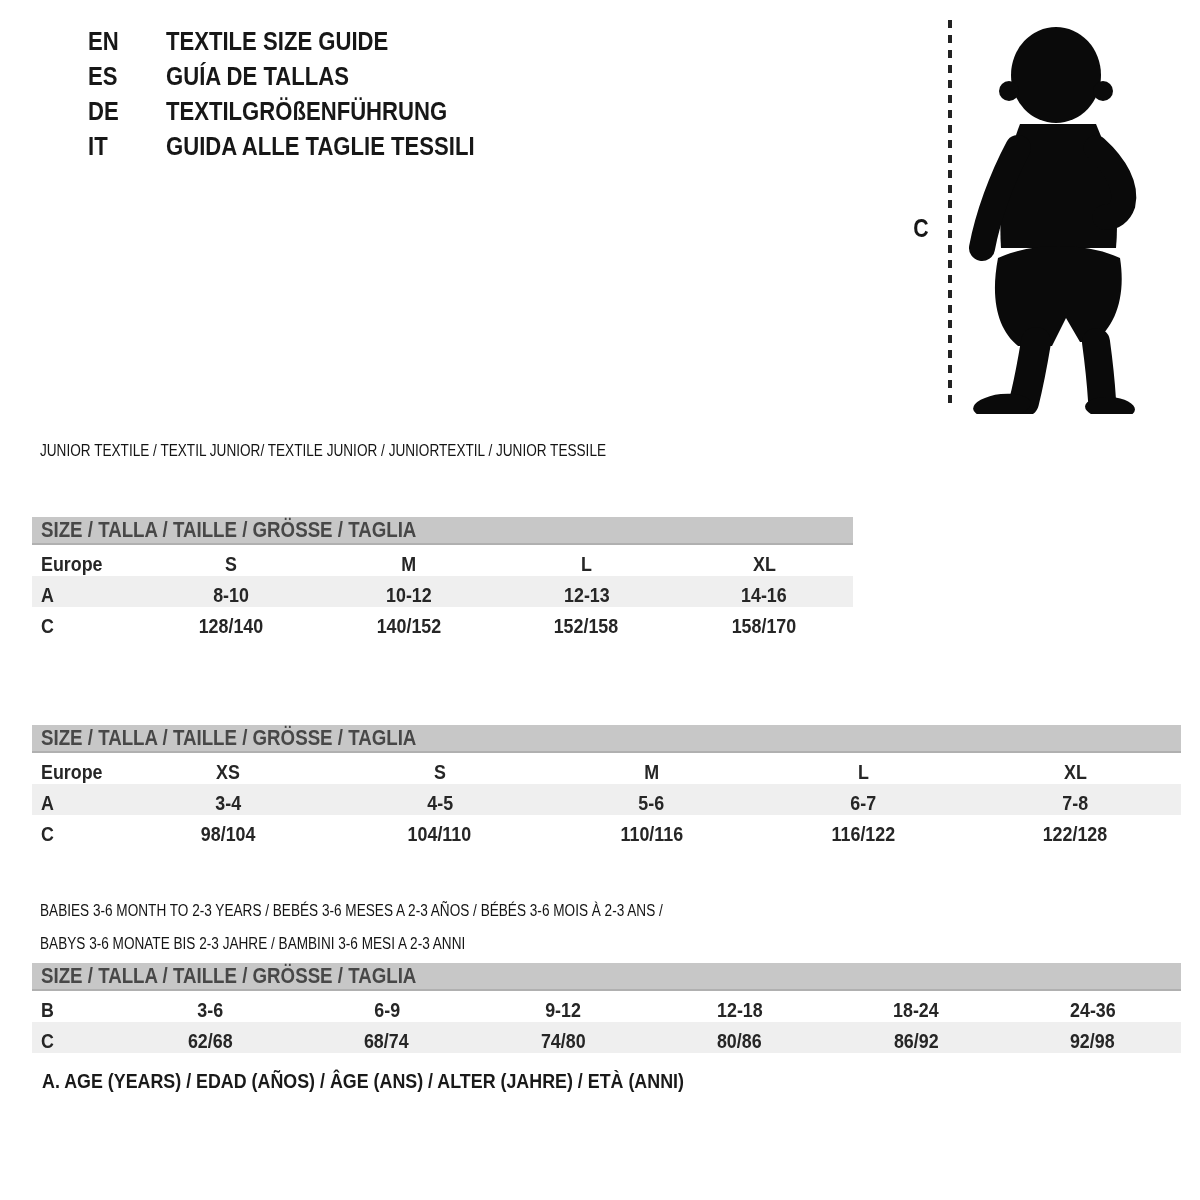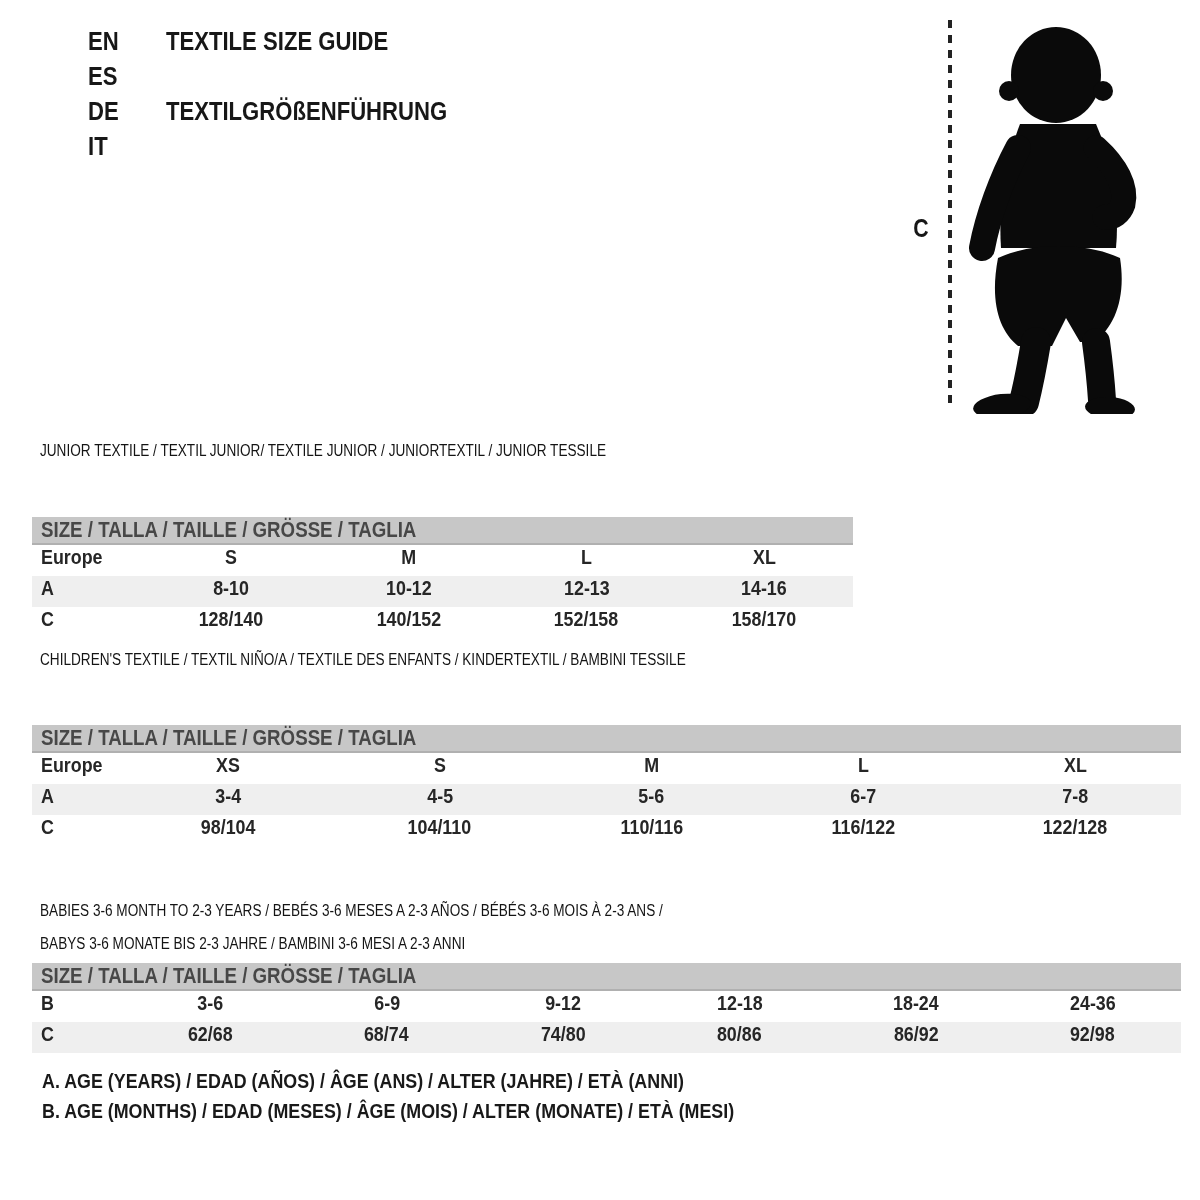--- a/index.html
+++ b/index.html
@@ -24,21 +24,21 @@
   
   .section-title { position:absolute; left:40px; font-weight:normal; font-size:16px; line-height:33px; color:#141414; }
 
   
   .tbl { position:absolute; left:32px; }
   .size-bar {
     background:#c7c7c7; height:28px; display:flex; align-items:center;
     padding-left:9px; font-weight:bold; font-size:22px; color:#474747;
     border-bottom:2px solid #b0b0b0; box-sizing:border-box;margin-top:35px;
   }
-  .trow { display:flex; align-items:flex-start; height:31px; font-weight:bold; font-size:21px; color:#262626; }
+  .trow { display:flex; align-items:flex-end; height:31px; font-weight:bold; font-size:21px; color:#262626; }
   .trow.alt { background:#efefef; }
   .cell-label { box-sizing:border-box; padding-left:9px; flex:0 0 auto; }
   .lblw-110 { width:110px; }
   .lblw-90  { width:90px; }
   .cell { flex:1 1 0; text-align:center; }
 
   
   .legend { position:absolute; left:42px; top:1066px; }
   .legend-line { height:30px; display:flex; align-items:center; font-weight:bold; font-size:21px; color:#191919; }
 
@@ -50,27 +50,29 @@
 
 <div id="page">
 
   <div class="lang">
     <div class="lang-row">
       <span class="lang-code"><span class="cond">EN</span></span>
       <span><span class="cond">TEXTILE SIZE GUIDE</span></span>
     </div>
     <div class="lang-row">
       <span class="lang-code"><span class="cond">ES</span></span>
+      <span><span class="cond">GUÍA DE TALLAS</span></span>
     </div>
     <div class="lang-row">
       <span class="lang-code"><span class="cond">DE</span></span>
       <span><span class="cond">TEXTILGRÖßENFÜHRUNG</span></span>
     </div>
     <div class="lang-row">
       <span class="lang-code"><span class="cond">IT</span></span>
+      <span><span class="cond">GUIDA ALLE TAGLIE TESSILI</span></span>
     </div>
   </div>
 
   <div class="measure-label"><span class="condC">C</span></div>
 
   <svg class="figure-svg" width="212" height="402" viewBox="0 0 212 402" aria-hidden="true">
     <line x1="14" y1="8" x2="14" y2="398" stroke="#222222" stroke-width="4" stroke-dasharray="8 7"></line>
     <g fill="#0a0a0a" stroke="none">
       <ellipse cx="120" cy="63" rx="45" ry="48"></ellipse>
       <circle cx="73" cy="79" r="10"></circle>
@@ -109,23 +111,20 @@
     </div>
     <div class="trow">
       <span class="cell-label lblw-110"><span class="cond">C</span></span>
       <span class="cell"><span class="condC">128/140</span></span>
       <span class="cell"><span class="condC">140/152</span></span>
       <span class="cell"><span class="condC">152/158</span></span>
       <span class="cell"><span class="condC">158/170</span></span>
     </div>
   </div>
 
-  <div class="section-title" style="top:643px">
-    <span class="cond">CHILDREN'S TEXTILE / TEXTIL NIÑO/A / TEXTILE DES ENFANTS / KINDERTEXTIL / BAMBINI TESSILE</span>
-  </div>
   <div class="tbl w-wide" style="top:690px">
     <div class="size-bar">
       <span class="cond">SIZE / TALLA / TAILLE / GRÖSSE / TAGLIA</span>
     </div>
     <div class="trow">
       <span class="cell-label lblw-90"><span class="cond">Europe</span></span>
       <span class="cell"><span class="condC">XS</span></span>
       <span class="cell"><span class="condC">S</span></span>
       <span class="cell"><span class="condC">M</span></span>
       <span class="cell"><span class="condC">L</span></span>
@@ -174,18 +173,15 @@
       <span class="cell"><span class="condC">80/86</span></span>
       <span class="cell"><span class="condC">86/92</span></span>
       <span class="cell"><span class="condC">92/98</span></span>
     </div>
   </div>
 
   <div class="legend">
     <div class="legend-line">
         <span class="cond">A. AGE (YEARS) / EDAD (AÑOS) / ÂGE (ANS) / ALTER (JAHRE) / ETÀ (ANNI)</span>
       </div>
-    <div class="legend-line">
-        <span class="cond">B. AGE (MONTHS) / EDAD (MESES) / ÂGE (MOIS) / ALTER (MONATE) / ETÀ (MESI)</span>
-      </div>
   </div>
 
 </div>
 
 </body></html>

